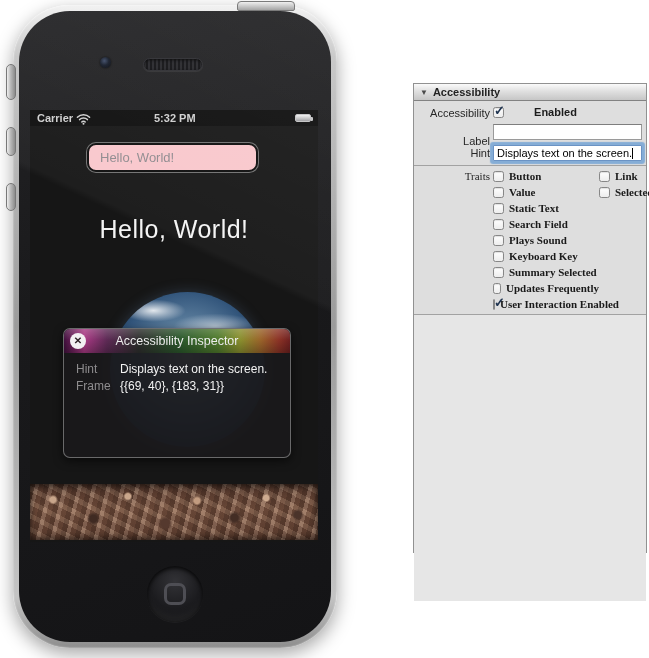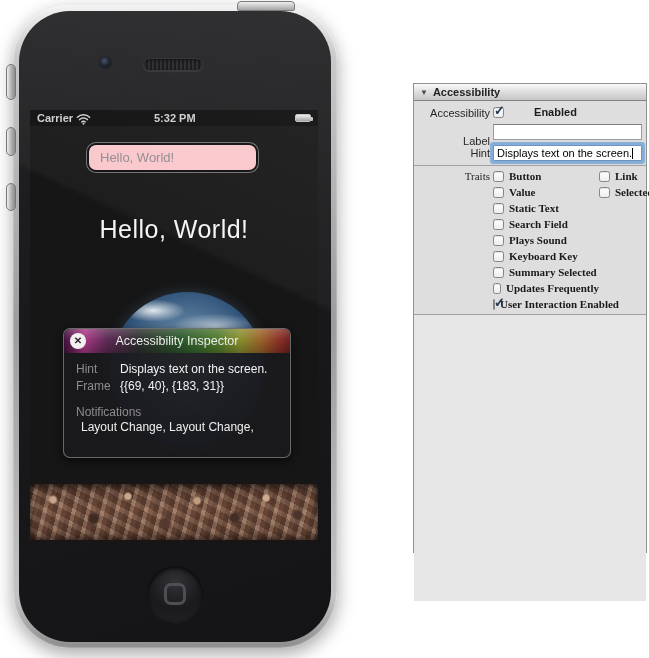--- a/index.html
+++ b/index.html
@@ -177,24 +177,20 @@
           </div>
           <div class="insp-body">
             <div class="insp-row">
               <span class="k">Hint</span>
               <span class="v">Displays text on the screen.</span>
             </div>
             <div class="insp-row">
               <span class="k">Frame</span>
               <span class="v">{{69, 40}, {183, 31}}</span>
             </div>
-            <div class="insp-notif">
-              <div class="k">Notifications</div>
-              <div class="v">Layout Change, Layout Change,</div>
-            </div>
           </div>
         </div>
 
         <div class="rocky"></div>
       </div>
 
       <div class="home-btn">
         <div class="home-square"></div>
       </div>
       <div class="glare"></div>

